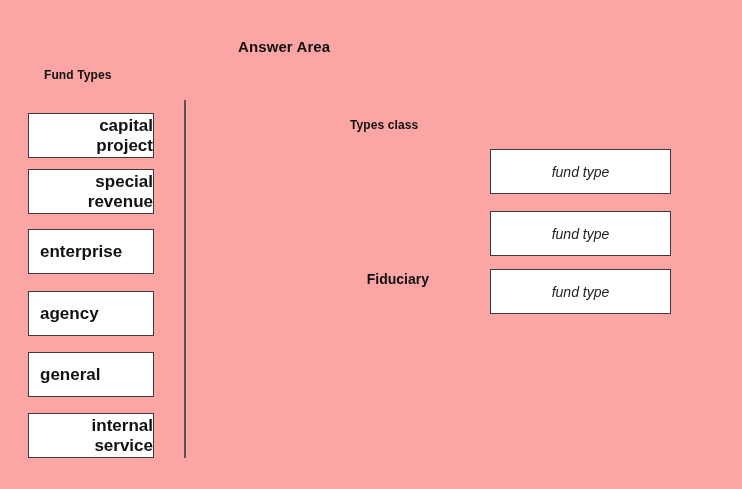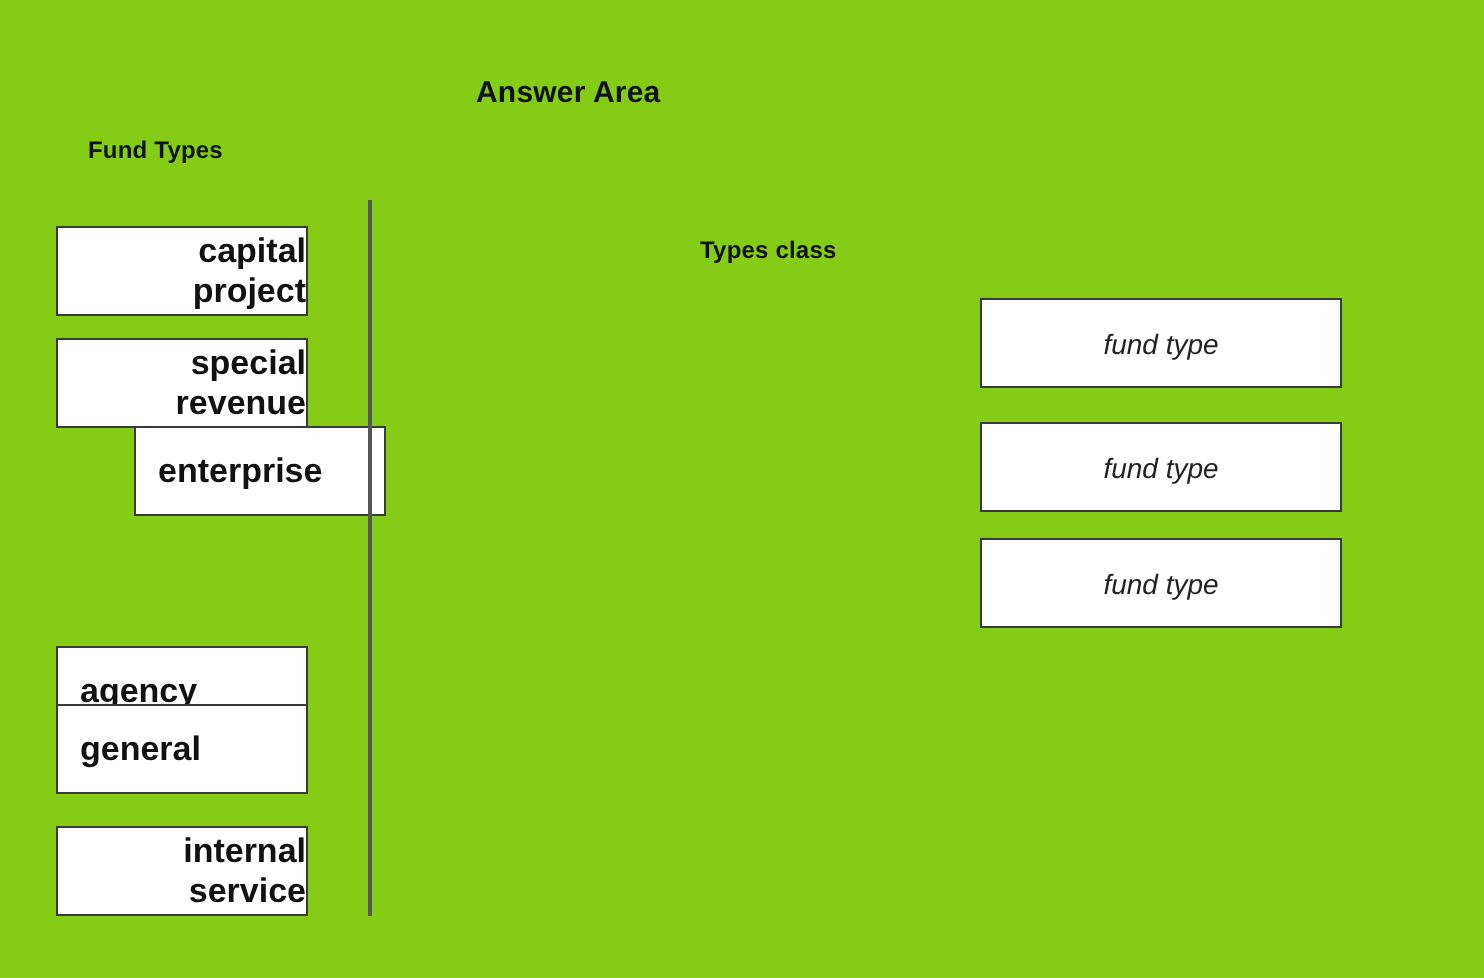--- a/index.html
+++ b/index.html
@@ -10,21 +10,21 @@
   }
   body {
     font-family: "Liberation Sans", sans-serif;
     color: #000000;
     -webkit-font-smoothing: antialiased;
   }
   #page {
     position: relative;
     width: 742px;
     height: 489px;
-    background: #84cc16;
+    background: #fca5a5;
     overflow: hidden;
   }
 
   
   .heading {
     position: absolute;
     font-weight: bold;
     font-size: 12px;
     letter-spacing: 0.1px;
     white-space: nowrap;
@@ -116,31 +116,32 @@
 
 <div id="page">
 
   <div class="heading" id="answer-area-title">Answer Area</div>
 
   <div class="heading" id="fund-types-title">Fund Types</div>
 
   <div id="source-list">
     <div class="source-box" style="top: 113px;">capital project</div>
     <div class="source-box" style="top: 169px; padding-left: 25px;">special revenue</div>
-    <div class="source-box" style="top: 213px; margin-left: 39px;">enterprise</div>
-    <div class="source-box" style="top: 291px; margin-top: 32px;">agency</div>
+    <div class="source-box" style="top: 229px;">enterprise</div>
+    <div class="source-box" style="top: 291px;">agency</div>
     <div class="source-box" style="top: 352px;">general</div>
     <div class="source-box" style="top: 413px;">internal service</div>
   </div>
 
   <div id="divider"></div>
 
   <div class="heading" id="fund-class-title">Types class</div>
 
 
+  <div class="row-label" id="label-fiduciary">Fiduciary</div>
 
   <div id="drop-list">
     <div class="drop-box" style="top: 149px;">fund type</div>
     <div class="drop-box" style="top: 211px;">fund type</div>
     <div class="drop-box" style="top: 269px;">fund type</div>
   </div>
 
 </div>
 
 </body></html>

